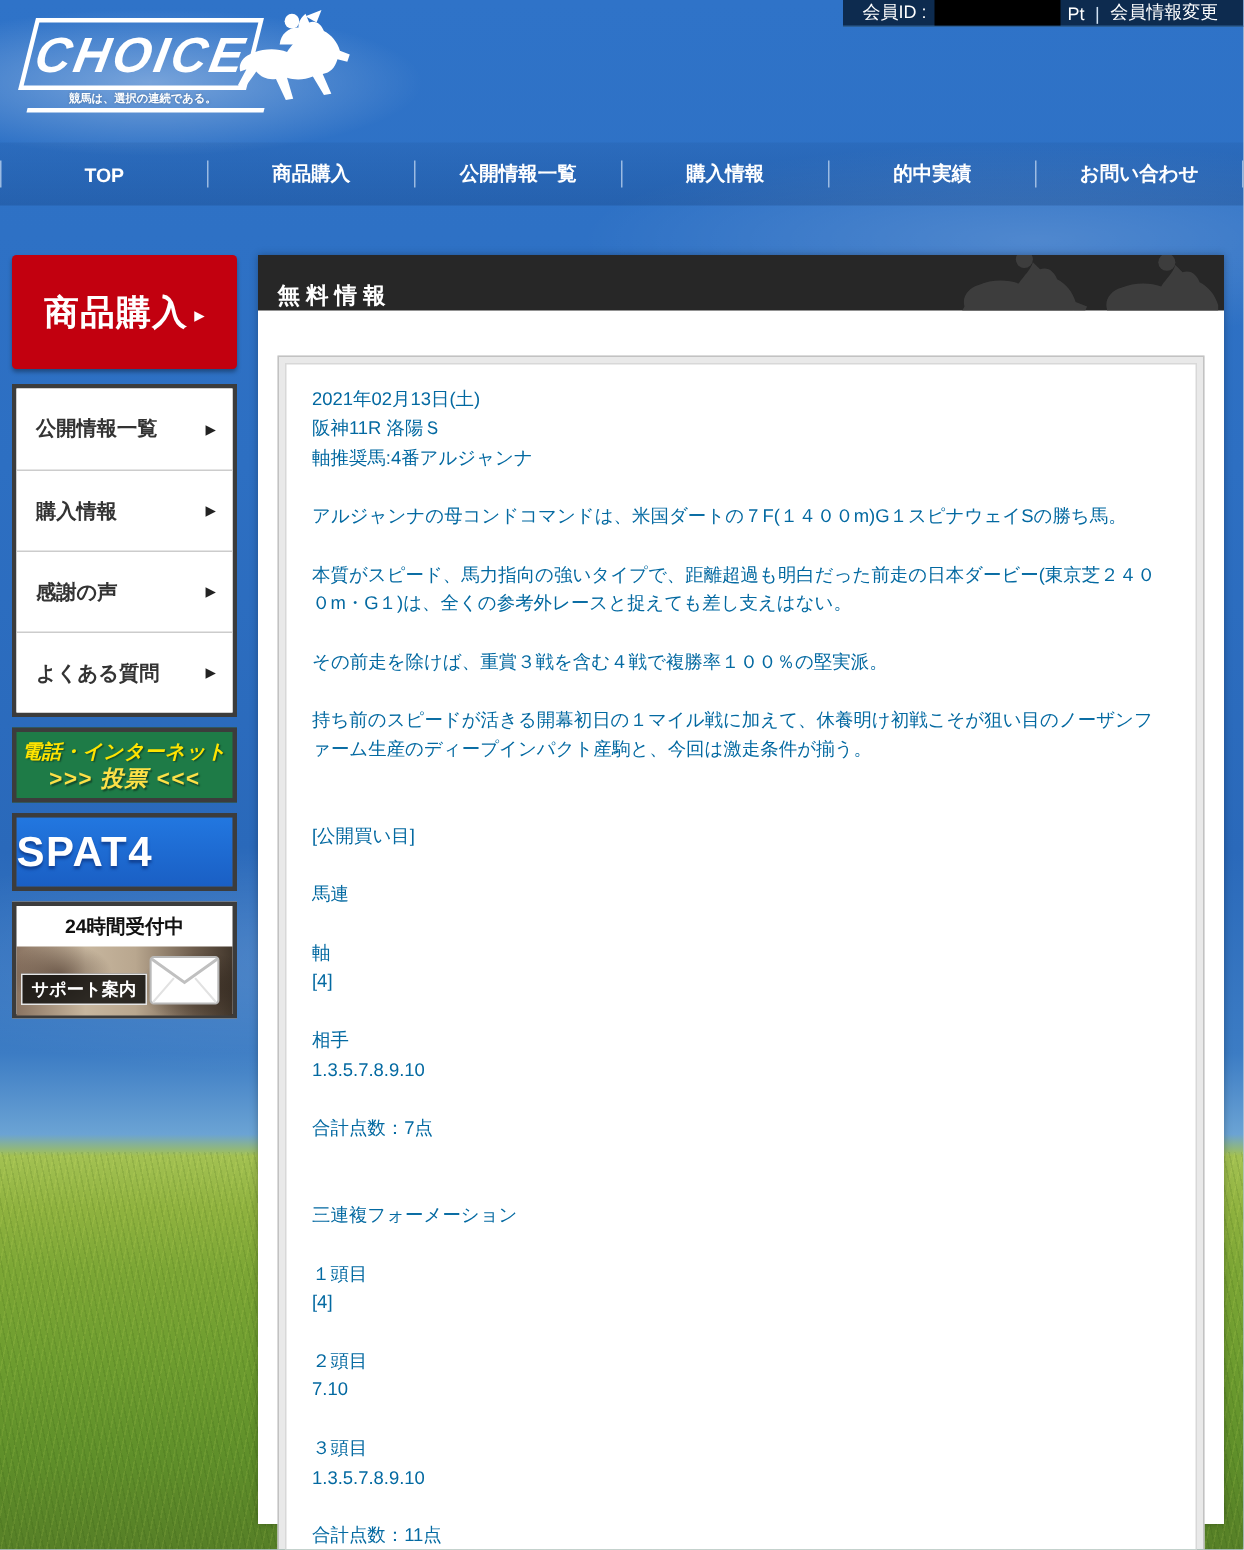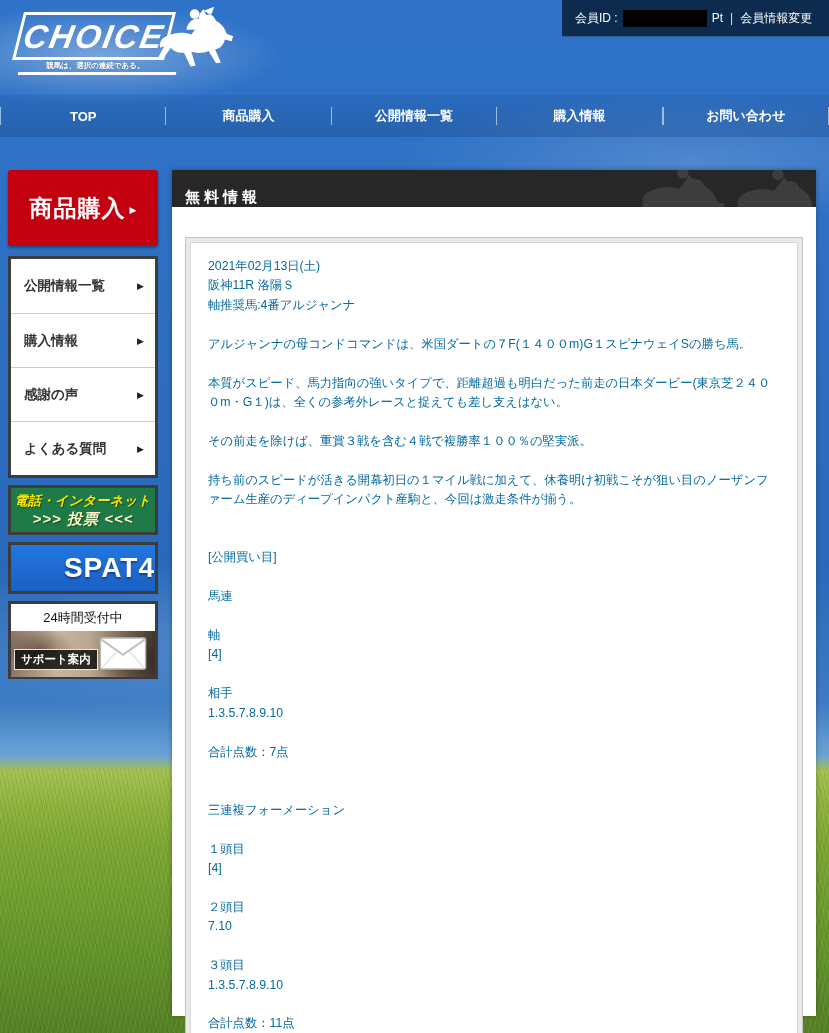--- a/index.html
+++ b/index.html
@@ -20,21 +20,21 @@
   
   .logo { position:absolute; left:14px; top:4px; width:210px; height:78px; cursor:pointer; }
   .logo-frame { position:absolute; left:4px; top:8px; width:152px; height:48px;
     border:3px solid #fff; transform:skewX(-14deg); display:flex; align-items:center; justify-content:center; }
   .logo-word { font-size:33px; font-weight:bold; font-style:italic; color:#fff; letter-spacing:2px;
     transform:skewX(4deg); line-height:1; }
   .logo-tag { position:absolute; left:8px; top:57px; color:#fff; font-size:7.5px; font-weight:bold;
     white-space:nowrap; text-shadow:0 0 2px rgba(0,0,0,.25);padding-left:24px; }
   .logo-bar { position:absolute; left:4px; top:68px; width:158px; height:3px; background:#fff; transform:skewX(-14deg); }
   .logo-horse { position:absolute; left:138px; top:-2px; width:82px; height:80px; }
-  .member { position:absolute; right:0; top:0; width:267px; height:37px; background:#0d2b4f;
+  .member { position:absolute; right:0; top:0; width:267px; height:18px; background:#0d2b4f;
     border-bottom:1px solid #2c5e93; display:flex; align-items:center; padding-left:13px;
     color:#fff; font-size:12px; }
   .member-redacted { width:84px; height:17px; background:#000; margin:0 5px; }
   .member-div { margin:0 7px; color:#cfe0f2; }
   .member-link { cursor:pointer; }
 
   
   .nav { position:absolute; left:0; top:95px; width:829px; height:42px; display:flex; align-items:center;
     background:linear-gradient(180deg, rgba(13,51,108,.10), rgba(13,51,108,.26));font-weight:bold; }
   .nav-sep { width:1px; height:18px; background:rgba(216,232,250,.65); align-self:center; }
@@ -50,28 +50,28 @@
   .side-box { border:3px solid #3c3c3c; background:#fff; }
   .menu { margin-top:10px; }
   .menu-item { height:54px; display:flex; align-items:center; justify-content:space-between;
     padding:0 11px 0 13px; font-size:13.5px; font-weight:bold; color:#333; cursor:pointer; background:#fff; }
   .menu-item + .menu-item { border-top:1px solid #ccc; }
   .menu-arr { font-size:9px; color:#222; }
   .vote { margin-top:7px; height:50px; background:#1e7b47; display:flex; flex-direction:column;
     align-items:center; justify-content:center; cursor:pointer; }
   .vote-l1 { color:#ffe400; font-weight:bold; font-style:italic; font-size:13px; letter-spacing:0.5px;
     text-shadow:1px 1px 1px rgba(0,0,0,.4); }
-  .vote-l2 { color:#fef9c3; font-weight:900; font-style:italic; font-size:15px; letter-spacing:1px;
+  .vote-l2 { color:#fde047; font-weight:900; font-style:italic; font-size:15px; letter-spacing:1px;
     text-shadow:1px 1px 1px rgba(0,0,0,.4); }
   .spat { margin-top:7px; height:52px; background:linear-gradient(180deg,#2277e0,#1a5fc4);
-    display:flex; align-items:center; justify-content:flex-end; cursor:pointer; }
+    display:flex; align-items:center; justify-content:flex-start; cursor:pointer; }
   .spat-word { color:#fff; font-weight:900; font-size:28px; letter-spacing:1px;
     text-shadow:0 2px 2px rgba(8,40,110,.6); }
   .support { margin-top:7px; height:78px; cursor:pointer; }
-  .support-hours { text-align:center; font-size:13px; font-weight:normal; color:#111; padding-top:5px; }
+  .support-hours { text-align:center; font-size:13px; font-weight:bold; color:#111; padding-top:5px; }
   .support-photo { position:relative; margin-top:4px; height:46px; overflow:hidden;
     background:
       radial-gradient(ellipse 50px 30px at 20% 40%, rgba(60,40,30,.55), transparent 70%),
       radial-gradient(ellipse 60px 34px at 85% 60%, rgba(40,30,22,.6), transparent 70%),
       linear-gradient(90deg,#8a7462,#c7b69e 32%,#b9a78f 55%,#6e5d4d 82%,#42372c); }
   .support-label { position:absolute; left:3px; bottom:7px; background:rgba(18,16,14,.85);
     border:1px solid #e6e6e6; color:#fff; font-size:11.5px; font-weight:bold; padding:2px 6px; }
   .support-env { position:absolute; right:8px; top:5px; width:48px; height:35px; }
 
   
@@ -119,20 +119,21 @@
   <div class="nav">
     <div class="nav-sep"></div>
     <div class="nav-item">TOP</div>
     <div class="nav-sep"></div>
     <div class="nav-item">商品購入</div>
     <div class="nav-sep"></div>
     <div class="nav-item">公開情報一覧</div>
     <div class="nav-sep"></div>
     <div class="nav-item">購入情報</div>
     <div class="nav-sep"></div>
+    <div class="nav-item">的中実績</div>
     <div class="nav-sep"></div>
     <div class="nav-item">お問い合わせ</div>
     <div class="nav-sep"></div>
   </div>
 
   <div class="sidebar">
     <div class="buy-btn">
       <span class="txt">商品購入</span>
       <span class="arr">▶</span>
     </div>

